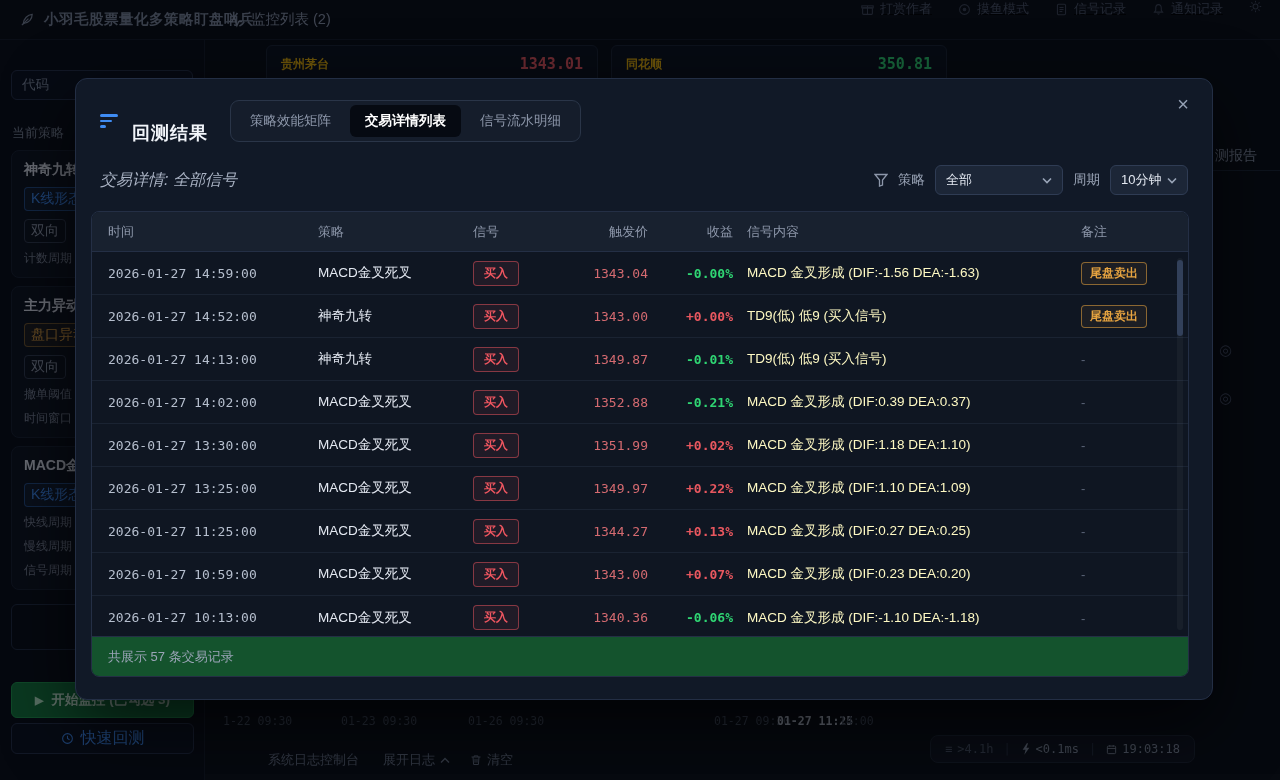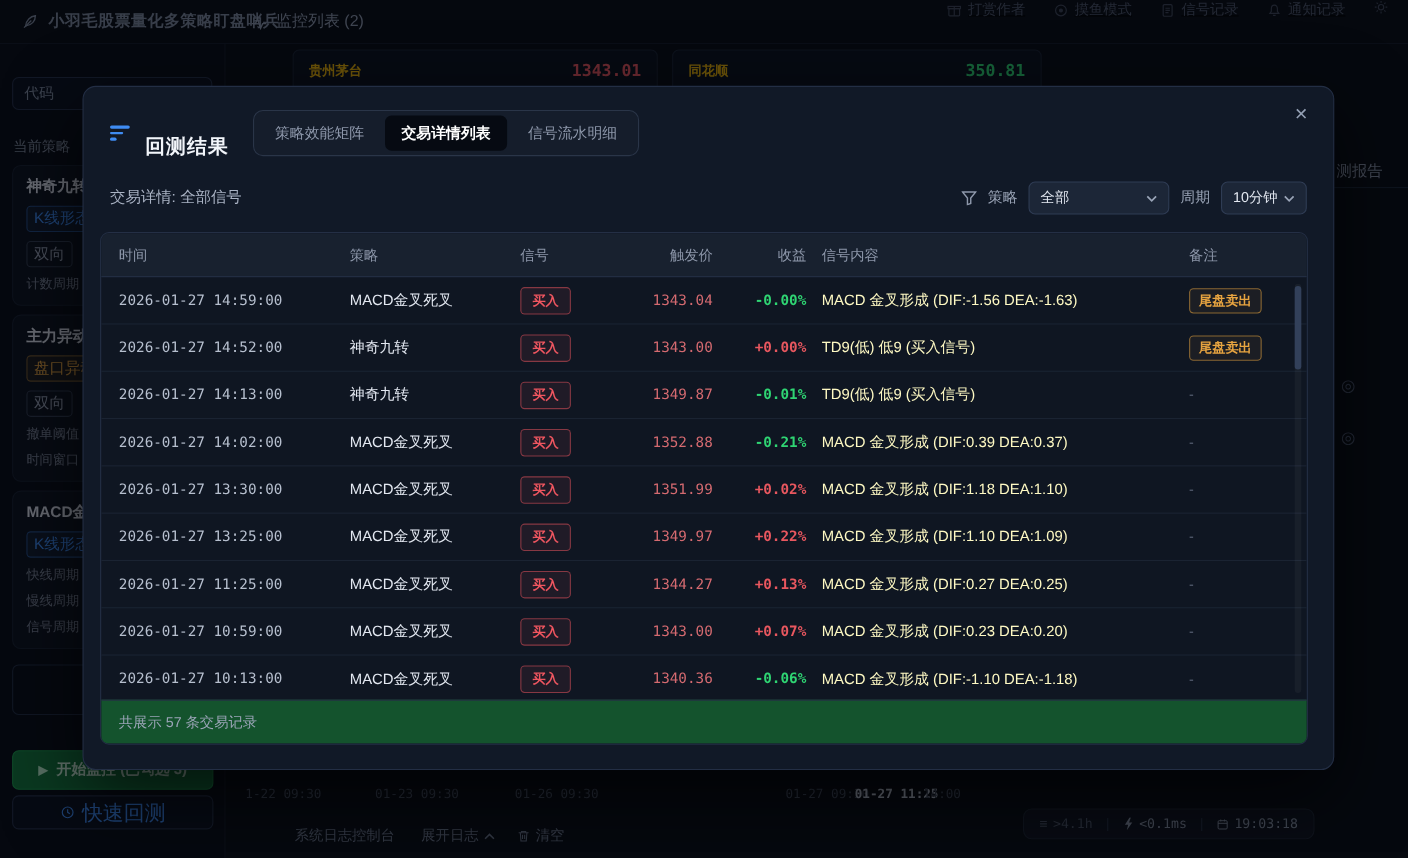--- a/index.html
+++ b/index.html
@@ -32,21 +32,21 @@
   .pill.blue { color:#3f8cf3; border-color:rgba(63,140,243,.45); background:rgba(63,140,243,.08); }
   .pill.orange { color:#e7a440; border-color:rgba(231,164,64,.45); background:rgba(231,164,64,.07); }
   .s-param { margin-top:7px; color:#7c8698; font-size:12px; }
   .placeholder-box { margin:14px 11px 0; height:46px; border:1px solid #232e44; border-radius:6px; }
   .start-btn { position:absolute; left:11px; bottom:62px; width:183px; height:36px;
     background:#15793c; border:1px solid #1f9a4e; border-radius:6px; color:#d6f5e0;
     font-size:13.5px; font-weight:bold; display:flex; align-items:center; justify-content:center; gap:8px; cursor:pointer; }
   .start-btn .play { color:#bff0cf; font-size:11px; }
   .quick-btn { position:absolute; left:11px; bottom:26px; width:183px; height:31px;
     background:#0d1320; border:1px solid #27324a; border-radius:6px; color:#3f8cf3;
-    font-size:19px; display:flex; align-items:center; justify-content:center; gap:7px; cursor:pointer; }
+    font-size:16px; display:flex; align-items:center; justify-content:center; gap:7px; cursor:pointer; }
 
   
   .stock-card { position:absolute; top:45px; height:38px; background:#0d131e;
     border:1px solid #1b2433; border-radius:6px 6px 0 0; display:flex; align-items:center;
     justify-content:space-between; padding:0 14px; z-index:4; }
   .stock-card .sname { color:#eab308; font-size:12px; font-weight:bold; }
   .stock-card .sprice { font-family:"DejaVu Sans Mono", monospace; font-size:15px; font-weight:bold; }
   .sc1 { left:266px; width:332px; }
   .sc2 { left:611px; width:336px; }
   .price-up { color:#e8575f; }
@@ -90,21 +90,21 @@
   .flt-ico i { display:block; height:2.5px; border-radius:2px; background:#3f8cf3; }
   .flt-ico i:nth-child(1){width:18px;} .flt-ico i:nth-child(2){width:12px;} .flt-ico i:nth-child(3){width:6px;}
   .m-title { color:#f2f5fa; font-size:18px; font-weight:bold; letter-spacing:1px;margin-top:24px; }
   .tabbar { display:flex; gap:4px; background:#151d2b; border:1px solid #2a3548;
     border-radius:9px; padding:4px; margin-left:8px; }
   .tab { border:none; background:transparent; color:#8d97aa; font-size:13.5px; padding:7px 15px;
     border-radius:6px; cursor:pointer; font-family:inherit; }
   .tab.active { background:#060a12; color:#ffffff; font-weight:bold; }
 
   .m-sub { display:flex; align-items:center; justify-content:space-between; padding:20px 24px 0 24px; }
-  .sub-left { color:#aab3c4; font-size:14px; }
+  .sub-left { color:#aab3c4; font-size:16px;font-style:italic; }
   .filters { display:flex; align-items:center; gap:10px; }
   .f-label { color:#98a2b4; font-size:13.5px; }
   .select { height:30px; background:#1c2637; border:1px solid #2f3c54; border-radius:6px;
     display:flex; align-items:center; justify-content:space-between; padding:0 10px;
     color:#e3e8f1; font-size:13px; cursor:pointer; }
   .sel-strategy { width:128px; }
   .sel-period { width:78px; }
   .funnel { color:#8d97aa; }
 
   

